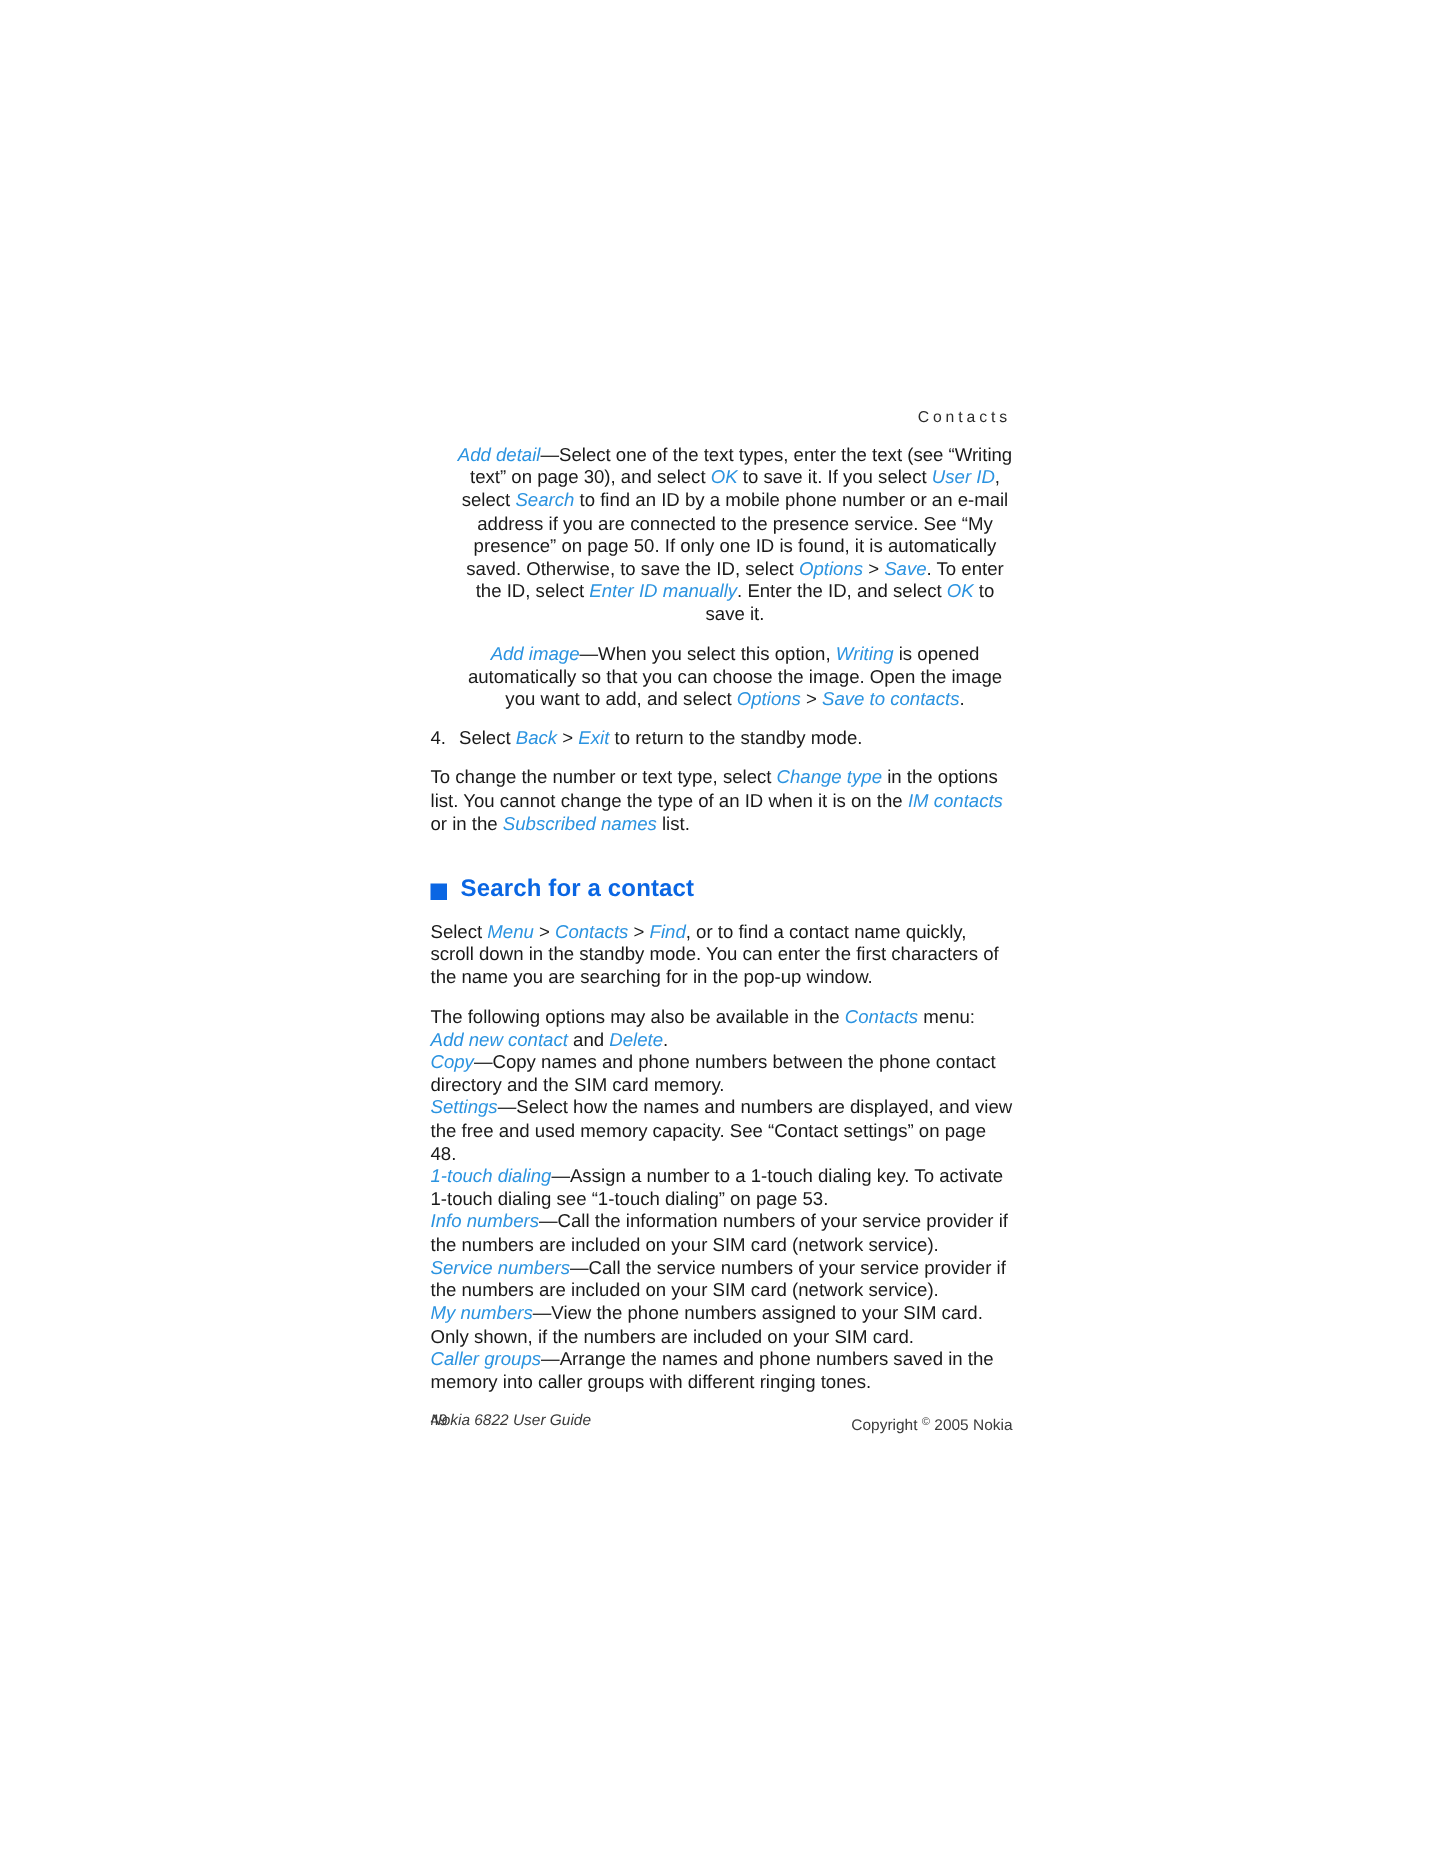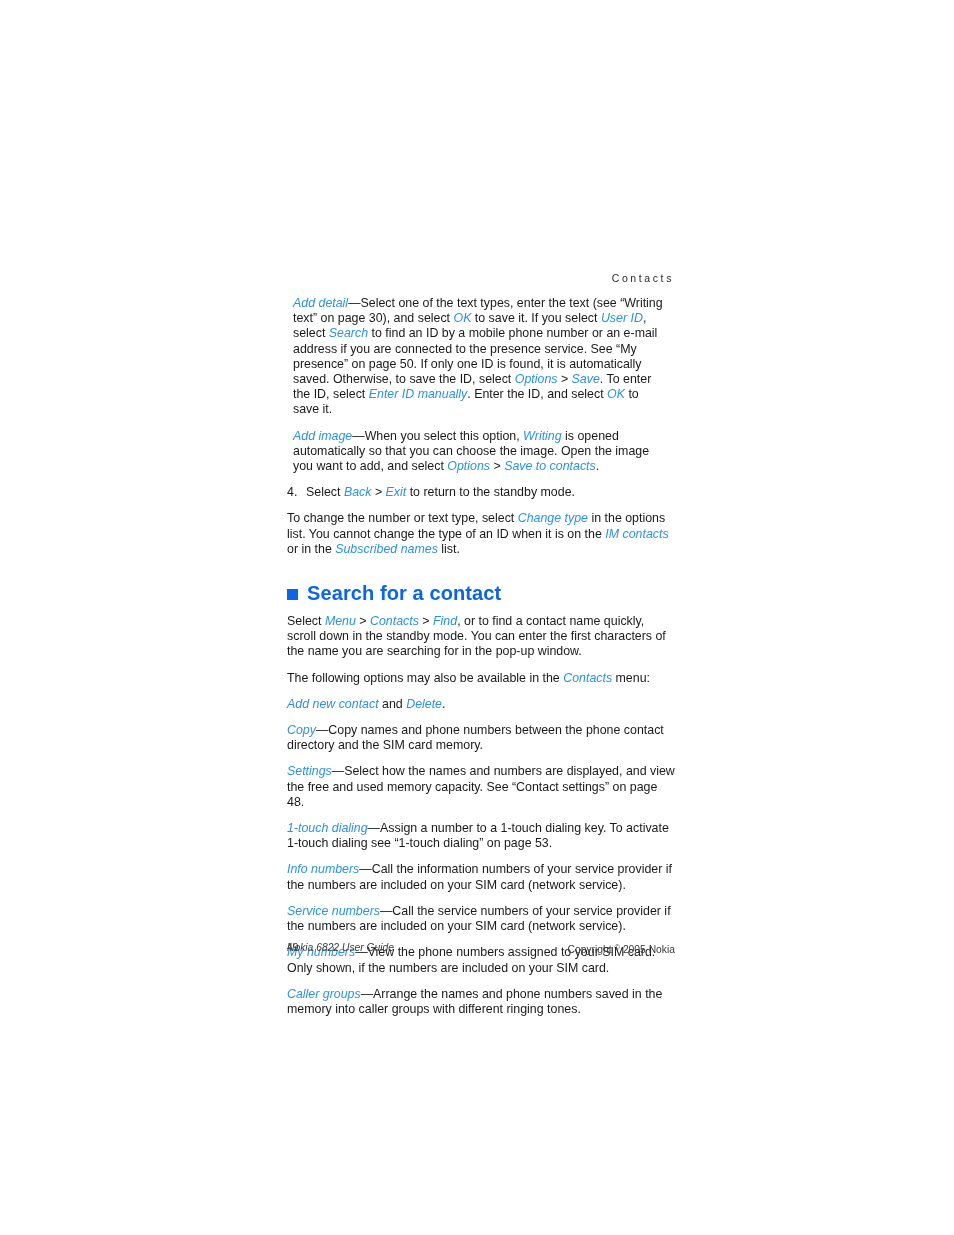--- a/index.html
+++ b/index.html
@@ -47,22 +47,23 @@
 
   p {
     margin: 0;
     font-size: 12.4px;
     line-height: 15.2px;
     color: #1a1a1a;
     text-align: left;
   }
 
   .indent {
-    margin-left: 6px;
+    margin-left: 18px;
     width: 370px;
+    text-align: center;
   }
   .gap-md { margin-top: 11px; }
 
   
   .step {
     position: relative;
     padding-left: 19px;
     margin-top: 11px;
     width: 369px;
   }
@@ -94,31 +95,31 @@
   .heading .sq {
     width: 11px;
     height: 11px;
     background: #0a66e3;
     margin-right: 9px;
     flex: 0 0 auto;
     position: relative;
     top: 1px;
   }
   .heading .htext {
-    font-size: 20px;
+    font-size: 16px;
     line-height: 20px;
     font-weight: bold;
     color: #0a66e3;
     letter-spacing: 0.1px;
   }
 
   .after-heading { margin-top: 11px; }
 
   
-  .opt { margin-top: 11px; width: 388px; }
+  .opt { width: 388px; }
 
   
   .footer {
     position: absolute;
     left: 287px;
     top: 941px;
     width: 388px;
     height: 14px;
     font-size: 10.3px;
     line-height: 14px;

